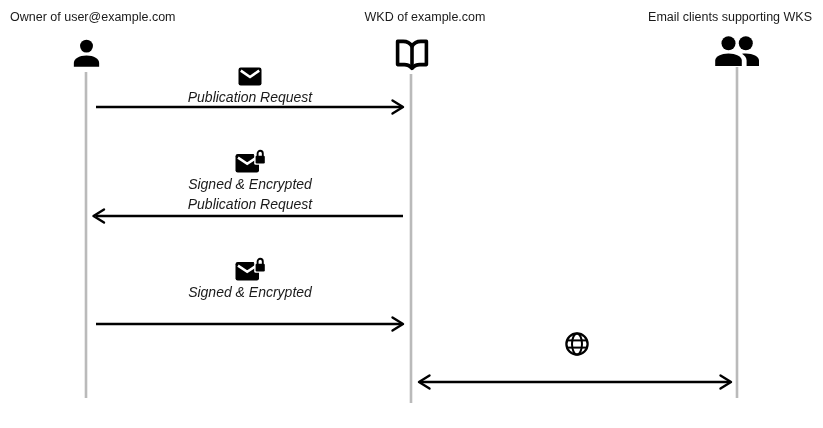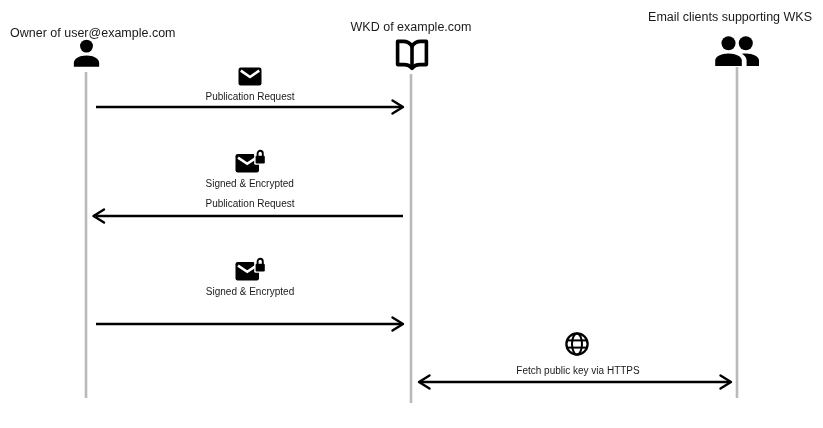--- a/index.html
+++ b/index.html
@@ -20,40 +20,42 @@
   .abs{position:absolute;}
   .actor-label{
     top:10px;
     font-size:12.5px;
     line-height:15px;
     white-space:nowrap;
     color:var(--text);
   }
   .center-x{transform:translateX(-50%);}
   .msg-label{
-    font-size:10px;
+    font-size:14px;
     line-height:20px;
+    text-align:center;
     white-space:nowrap;
     color:var(--text);
+    font-style:italic;
   }
   .fill-ink{fill:var(--ink);}
   .stroke-ink{stroke:var(--ink);}
   .fill-bg{fill:var(--background);}
   .stroke-bg{stroke:var(--background);}
   .stroke-lifeline{stroke:var(--lifeline);}
   svg{display:block;}
   .overlay{position:absolute;left:0;top:0;}
 </style>
 </head>
 <body>
 
 <div class="canvas">
 
-  <div class="abs actor-label" style="left:10px;margin-top:16px;">Owner of user@example.com</div>
-  <div class="abs actor-label center-x" style="left:411px;margin-top:10px;">WKD of example.com</div>
+  <div class="abs actor-label" style="left:10px;">Owner of user@example.com</div>
+  <div class="abs actor-label center-x" style="left:425px;">WKD of example.com</div>
   <div class="abs actor-label" style="right:11px;text-align:center;">Email clients supporting WKS</div>
 
   <span class="abs" style="left:70px;top:37px;">
     <svg width="33" height="31" viewBox="0 0 24 22.5">
       <circle cx="12" cy="6.6" r="4.7" class="fill-ink"></circle>
       <path class="fill-ink" d="M12 13.4 C6.6 13.4 2.8 15.9 2.8 18.8 L2.8 21.6 L21.2 21.6 L21.2 18.8 C21.2 15.9 17.4 13.4 12 13.4 Z"></path>
     </svg>
   </span>
 
   <span class="abs" style="left:393px;top:37px;">
@@ -137,15 +139,14 @@
   </div>
 
   <span class="abs" style="left:564px;top:331px;">
     <svg width="26" height="26" viewBox="0 0 26 26">
       <circle cx="13" cy="13" r="10.6" fill="none" class="stroke-ink" stroke-width="2.3"></circle>
       <ellipse cx="13" cy="13" rx="5" ry="10.6" fill="none" class="stroke-ink" stroke-width="2"></ellipse>
       <line x1="3" y1="9.4" x2="23" y2="9.4" class="stroke-ink" stroke-width="2"></line>
       <line x1="3" y1="16.6" x2="23" y2="16.6" class="stroke-ink" stroke-width="2"></line>
     </svg>
   </span>
-  <div class="abs msg-label center-x" style="left:578px;top:361px;">Fetch public key via HTTPS</div>
 
 </div>
 
 </body></html>

